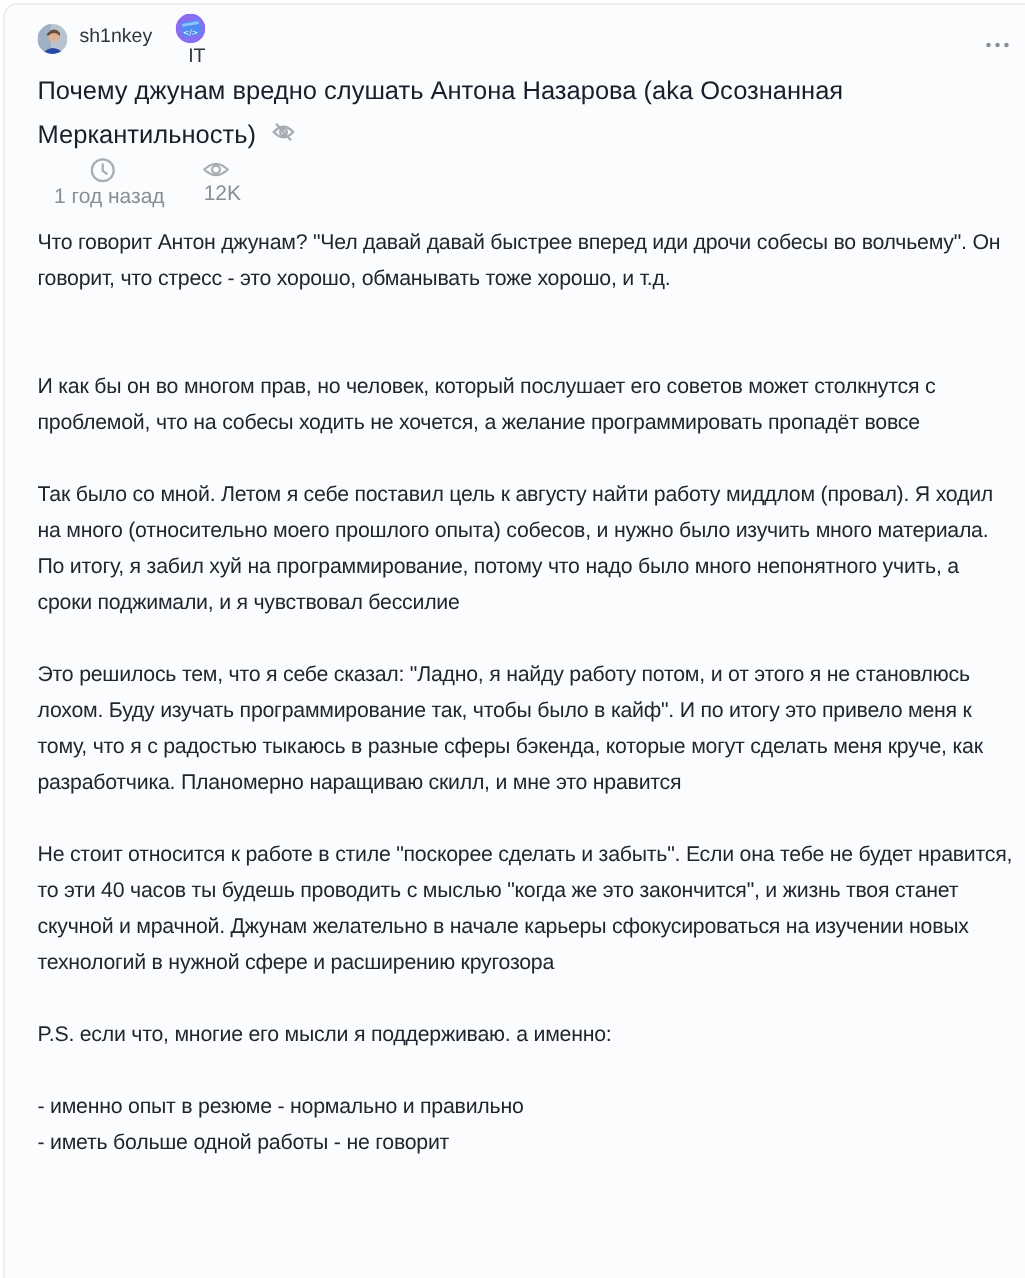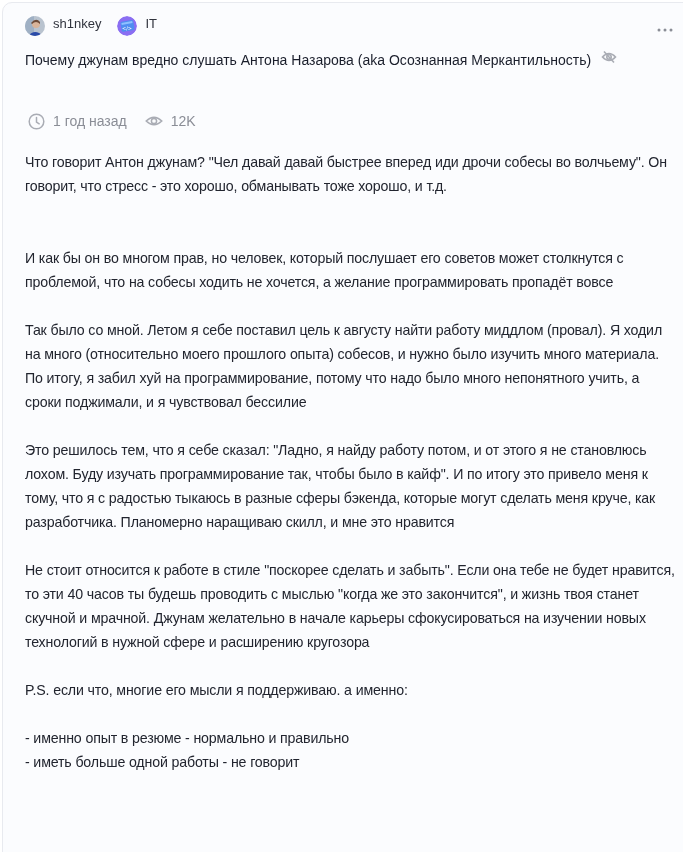--- a/index.html
+++ b/index.html
@@ -45,39 +45,40 @@
       flex: 0 0 20px;
     }
     .author-name, .community-name {
       font-size: 13px;
       font-weight: 500;
       color: #30333d;
       margin-left: 8px;
     }
     .community {
       margin-left: 16px;
+      flex-direction: column;
     }
     .more-button {
       position: absolute;
       left: 652px;
       top: 22px;
       width: 26px;
       height: 16px;
       display: flex;
       align-items: center;
       justify-content: center;
       cursor: pointer;
     }
     .title {
       position: absolute;
       left: 25px;
       top: 46px;
       width: 650px;
       margin: 0;
-      font-size: 14px;
+      font-size: 17px;
       line-height: 29px;
       font-weight: 400;
       color: #1a1e2b;
       letter-spacing: 0px;
     }
     .hidden-icon {
       display: inline-block;
       vertical-align: middle;
       margin-left: 10px;
       margin-top: -3px;
@@ -88,20 +89,21 @@
       top: 111px;
       height: 20px;
       display: flex;
       align-items: center;
       font-size: 14px;
       color: #8a8d96;
     }
     .meta-item {
       display: flex;
       align-items: center;
+      flex-direction: column;
     }
     .meta-item + .meta-item {
       margin-left: 18px;
       text-align: center;
     }
     .meta-text {
       margin-left: 8px;
     }
     .body-text {
       position: absolute;

